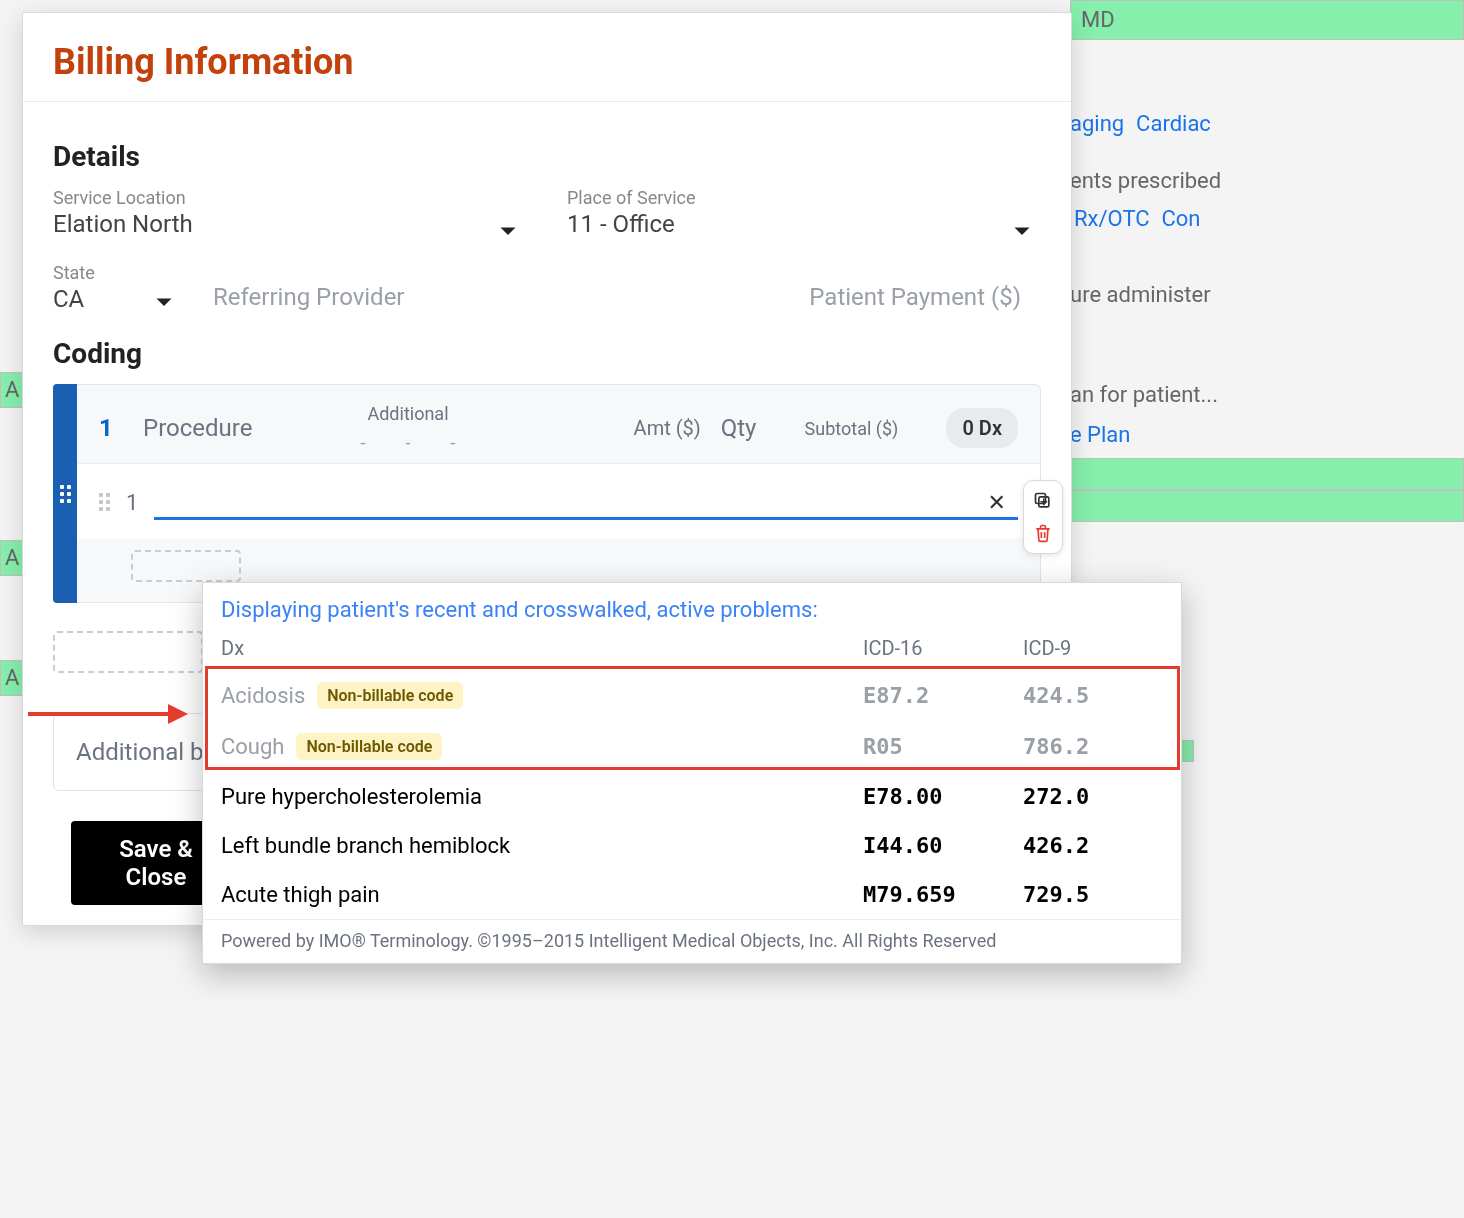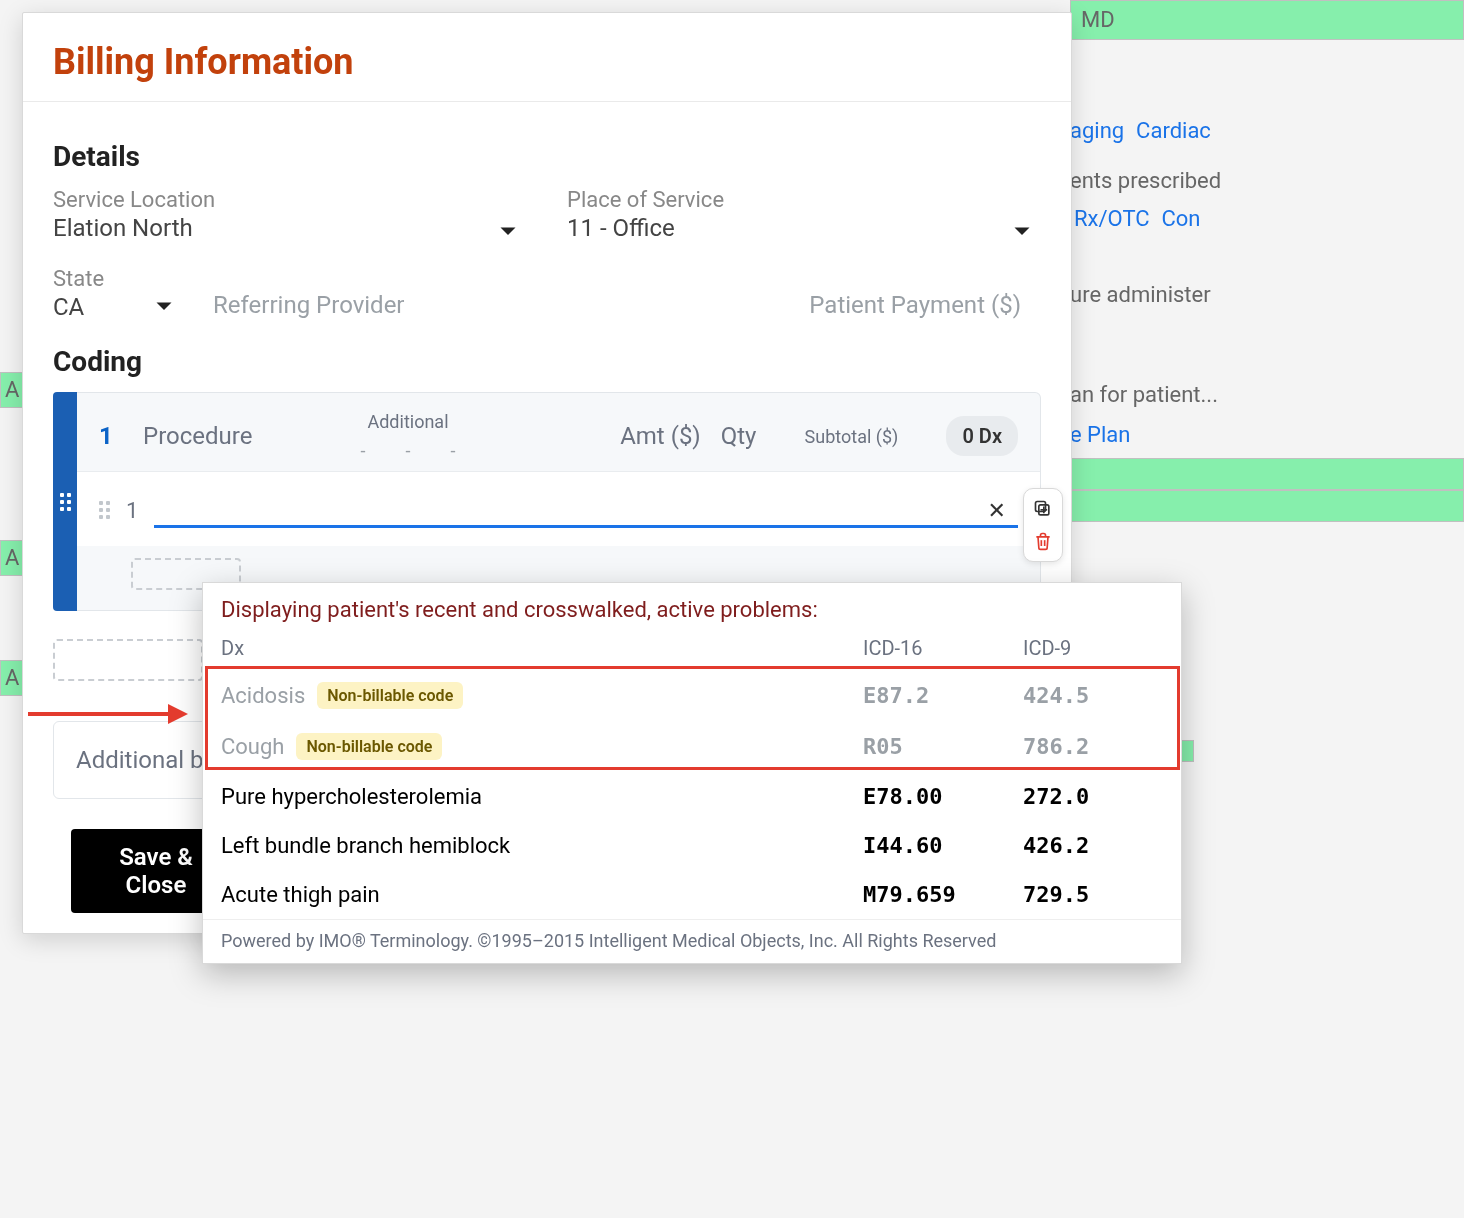--- a/index.html
+++ b/index.html
@@ -19,21 +19,21 @@
       padding: 0; display: flex; flex-direction: column;
     }
     .modal-header { padding: 28px 30px 18px; border-bottom: 1px solid #eaeaea; }
     .modal-header h1 { font-size: 36px; font-weight: 700; color: #c2410c; }
     .modal-body { padding: 20px 30px 10px; }
 
     .section-title { font-size: 28px; font-weight: 700; color: #222; margin: 18px 0 14px; }
 
     .fields-row { display: flex; gap: 40px; margin-bottom: 24px; }
     .field { flex: 1; position: relative; }
-    .field .lbl { font-size: 22px; color: #888; margin-bottom: 2px; display: block; }
+    .field .lbl { font-size: 18px; color: #888; margin-bottom: 2px; display: block; }
     .field .val { font-size: 24px; color: #444; }
     .field .caret { position: absolute; right: 10px; top: 36px; }
     .caret-svg { width: 18px; height: 12px; }
 
     .state-field { width: 120px; flex: 0 0 120px; position: relative; }
     .state-field .caret { top: 32px; right: 0; }
 
     .ghost-label { font-size: 24px; color: #9aa0a6; align-self: flex-end; padding-bottom: 2px; }
 
     .coding { margin-top: 24px; }
@@ -43,21 +43,21 @@
     .blue-handle .dots { display: grid; grid-template-columns: 4px 4px; grid-auto-rows: 4px; gap: 3px; }
     .blue-handle .dots span { width: 4px; height: 4px; background: #fff; border-radius: 1px; }
     .code-panel { flex: 1; background: #f6f8fa; border: 1px solid #e2e6ea; border-left: none; border-radius: 0 6px 6px 0; }
 
     .code-head { display: flex; align-items: center; padding: 18px 22px 10px; gap: 20px; }
     .code-head .num { color: #0b63c7; font-weight: 700; font-size: 24px; width: 24px; }
     .code-head .proc { color: #6b7280; font-size: 24px; width: 150px; }
     .code-head .mod-col { display: flex; flex-direction: column; align-items: center; width: 190px; }
     .code-head .mod-label { color: #6b7280; font-size: 18px; }
     .code-head .mod-slots { display: flex; gap: 40px; font-size: 18px; color: #9aa0a6; margin-top: 8px; }
-    .code-head .amt { color: #6b7280; font-size: 24px; margin-left: auto; }
+    .code-head .amt { color: #6b7280; font-size: 20px; margin-left: auto; }
     .code-head .qty { color: #6b7280; font-size: 24px; }
     .code-head .subtotal-col { display: flex; flex-direction: column; align-items: center; width: 150px; }
     .code-head .sub-label { color: #6b7280; font-size: 18px; }
     .dx-pill { background: #e8ebee; border-radius: 18px; padding: 8px 16px; color: #333; font-size: 20px; font-weight: 600; }
 
     .code-body { padding: 20px 22px 18px; display: flex; align-items: center; gap: 16px; position: relative; background: #fff; border-top: 1px solid #e9ecef; }
     .drag-dots { display: grid; grid-template-columns: 4px 4px; grid-auto-rows: 4px; gap: 3px; }
     .drag-dots span { width: 4px; height: 4px; background: #c2c7cc; border-radius: 1px; }
     .code-body .num2 { color: #6b7280; font-size: 22px; }
     .dx-input { flex: 1; height: 36px; border: none; border-bottom: 3px solid #1a73e8; font-size: 22px; outline: none; padding: 2px 28px 2px 2px; }
@@ -72,21 +72,21 @@
 
     .additional { margin-top: 40px; padding: 24px 22px; border: 1px solid #e2e6ea; border-radius: 6px; color: #6b7280; font-size: 24px; }
 
     .save-btn { margin: 30px 0 0 18px; background: #000000; color: #fff; font-size: 24px; font-weight: 600; padding: 14px 22px; border: none; border-radius: 4px; cursor: pointer; width: 170px; text-align: center; }
 
     
     .dd {
       position: absolute; left: 202px; top: 582px; width: 980px; background: #fff;
       border: 1px solid #d9d9d9; box-shadow: 0 10px 30px rgba(0,0,0,.25); z-index: 60;
     }
-    .dd-head { color: #7f1d1d; font-size: 22px; padding: 14px 18px 14px; }
+    .dd-head { color: #3b82f6; font-size: 22px; padding: 14px 18px 14px; }
     .dd-th { display: flex; color: #6b7280; font-size: 20px; padding: 0 18px 10px; }
     .dd-th .c1 { flex: 1; }
     .dd-th .c2 { width: 160px; }
     .dd-th .c3 { width: 140px; }
     .dd-row { display: flex; align-items: center; padding: 12px 18px; font-size: 22px; }
     .dd-row .c1 { flex: 1; display: flex; align-items: center; gap: 12px; }
     .dd-row .c2 { width: 160px; font-family: ui-monospace, Menlo, monospace; font-size: 22px; font-weight: 700; }
     .dd-row .c3 { width: 140px; font-family: ui-monospace, Menlo, monospace; font-size: 22px; font-weight: 700; }
     .dd-row.nonbill .nm { color: #9aa0a6; }
     .dd-row.nonbill .c2, .dd-row.nonbill .c3 { color: #9aa0a6; font-weight: 600; }
@@ -99,21 +99,21 @@
     .arrow .line { position: absolute; left: 0; top: 6px; width: 140px; height: 4px; background: #e33b2e; }
     .arrow .head { position: absolute; right: 0; top: -2px; width: 0; height: 0; border-left: 20px solid #e33b2e; border-top: 10px solid transparent; border-bottom: 10px solid transparent; }
   </style>
 </head>
 <body>
 
 <div class="bg">
   <div class="cell" style="left:1070px; top:0; width:394px; height:40px; padding:6px 10px;">
     <span class="gray">MD</span>
   </div>
-  <div style="position:absolute; left:1070px; top:118px;">
+  <div style="position:absolute; left:1070px; top:111px;">
     <span class="link">aging</span>&nbsp;&nbsp;
     <span class="link">Cardiac</span>
   </div>
   <div style="position:absolute; left:1070px; top:168px;" class="gray">ents prescribed</div>
   <div style="position:absolute; left:1074px; top:206px;">
     <span class="link">Rx/OTC</span>&nbsp;&nbsp;
     <span class="link">Con</span>
   </div>
   <div style="position:absolute; left:1070px; top:282px;" class="gray">ure administer</div>
   <div style="position:absolute; left:1070px; top:382px;" class="gray">an for patient...</div>

